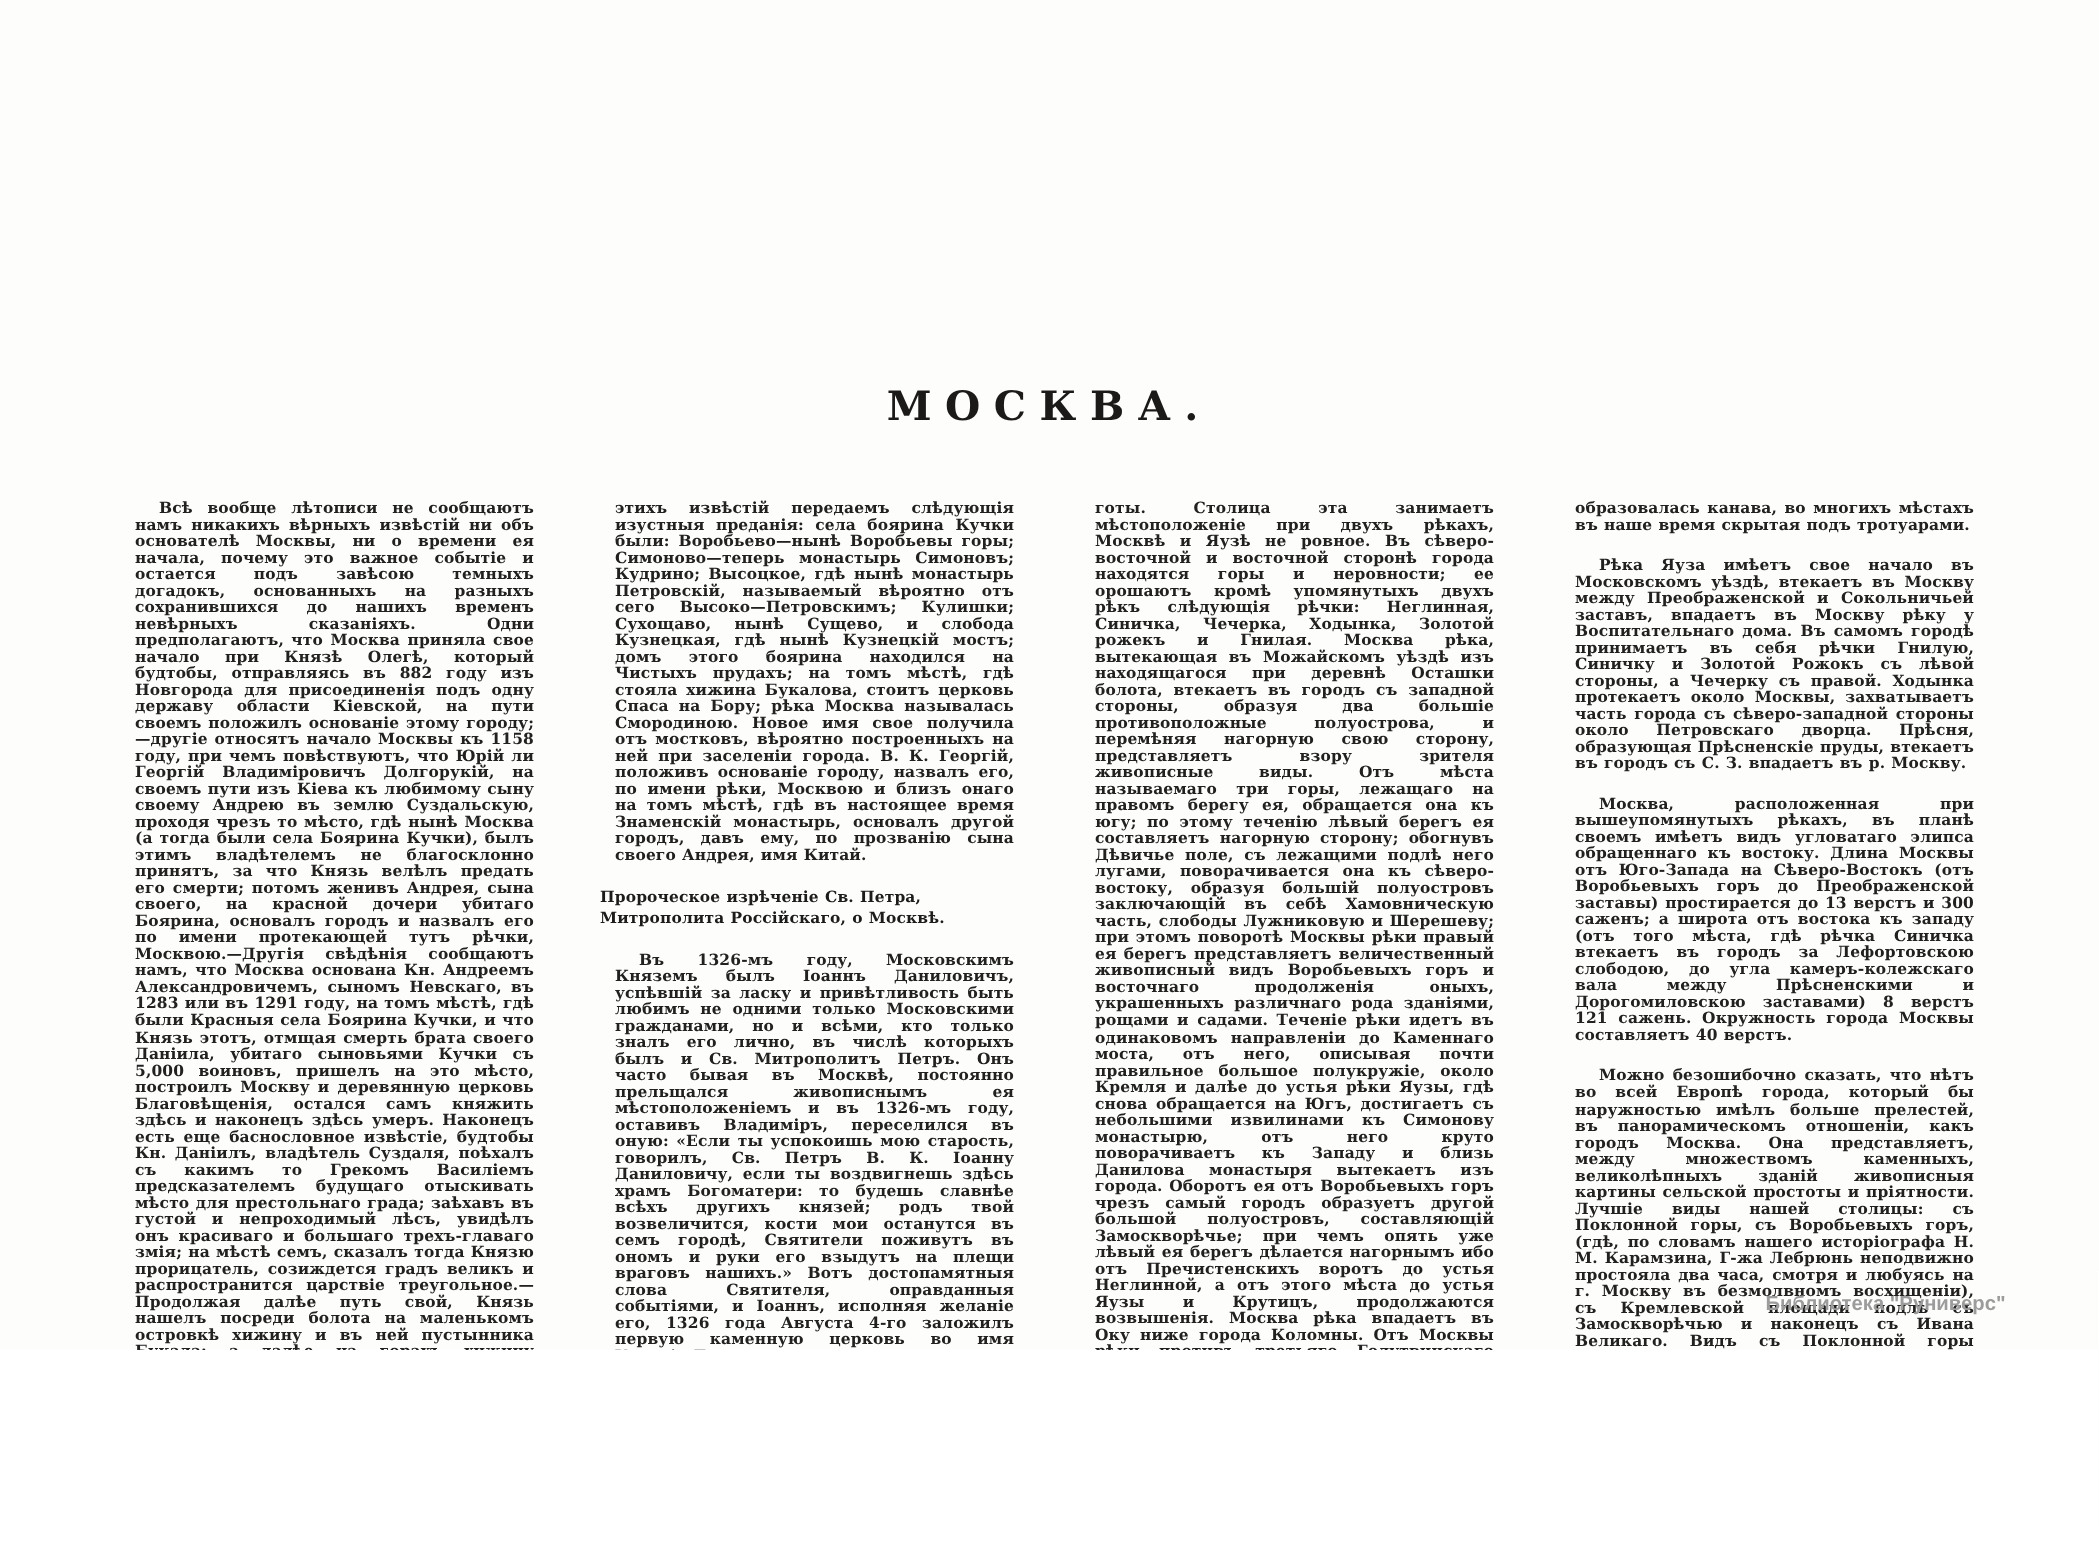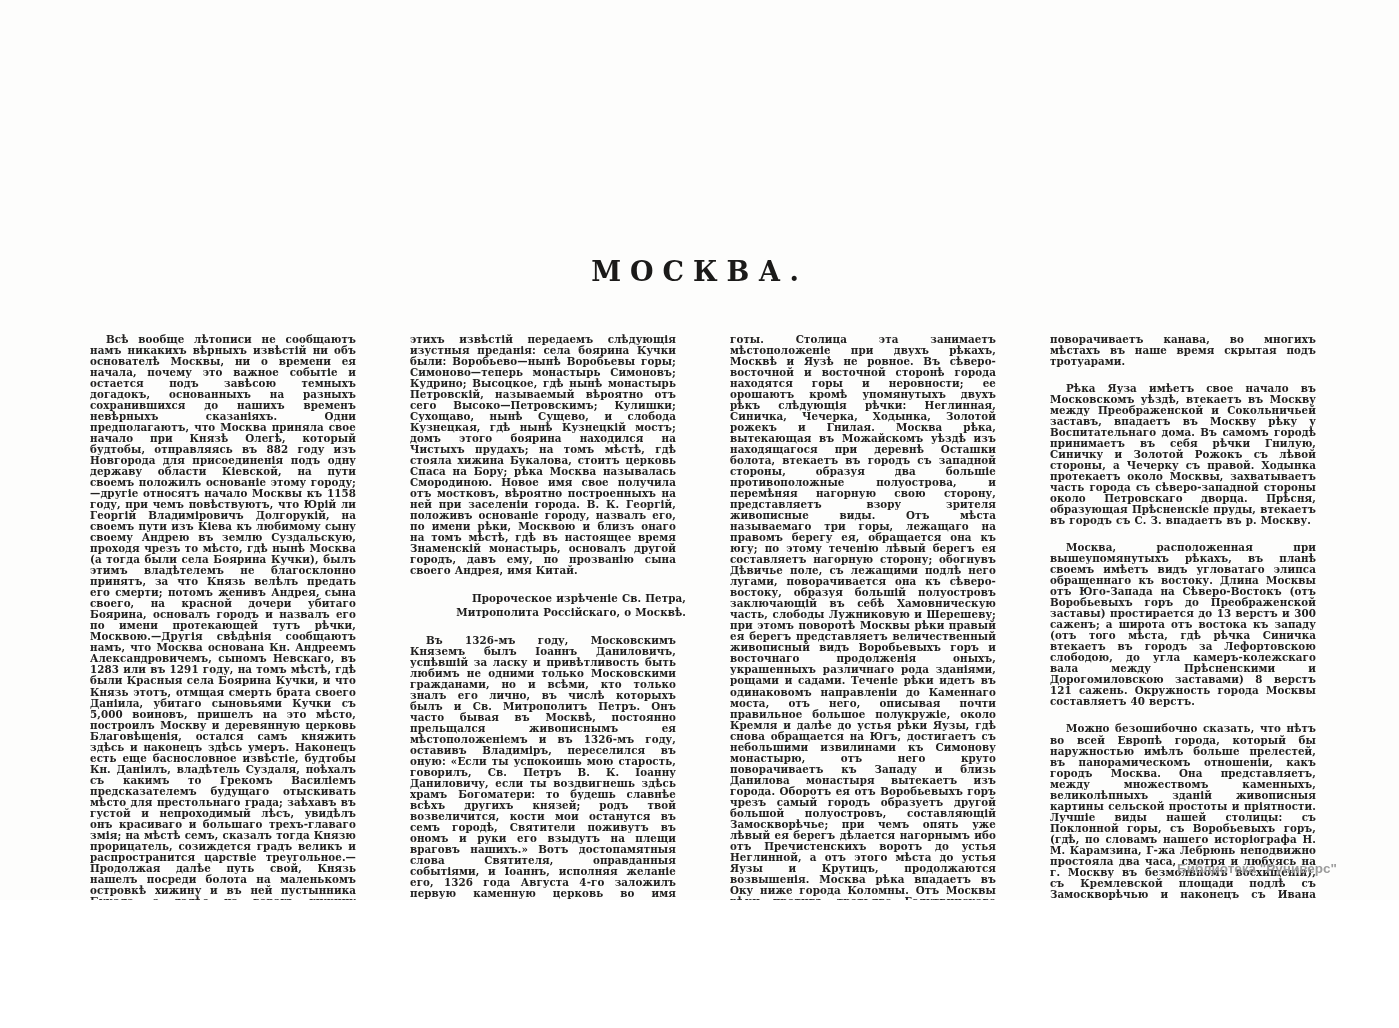--- a/index.html
+++ b/index.html
@@ -44,21 +44,21 @@
     line-height: 1.07;
     letter-spacing: 0.1px;
     word-spacing: 0.4px;
   }
   .column p { text-indent: 16px; margin: 16px; font-weight: bold; }
   .column p.cont { text-indent: 0; }
   .column p.spaced { margin-top: 3px; }
   .section-heading {
     font-size: 10.3px;
     font-weight: bold;
-    text-align: right;
+    text-align: left;
     text-indent: 0;
     line-height: 1.3;
     margin: 9px 6px 8px 6px;
     color: #1d1c1b;
   }
   .watermark {
     position: absolute;
     right: 62px;
     bottom: 24px;
     font-family: "Liberation Sans", sans-serif;
@@ -86,21 +86,21 @@
       <p>Въ 1326-мъ году, Московскимъ Княземъ былъ Іоаннъ Даниловичъ, успѣвшій за ласку и привѣтливость быть любимъ не одними только Московскими гражданами, но и всѣми, кто только зналъ его лично, въ числѣ которыхъ былъ и Св. Митрополитъ Петръ. Онъ часто бывая въ Москвѣ, постоянно прельщался живописнымъ ея мѣстоположеніемъ и въ 1326-мъ году, оставивъ Владиміръ, переселился въ оную: «Если ты успокоишь мою старость, говорилъ, Св. Петръ В. К. Іоанну Даниловичу, если ты воздвигнешь здѣсь храмъ Богоматери: то будешь славнѣе всѣхъ другихъ князей; родъ твой возвеличится, кости мои останутся въ семъ городѣ, Святители поживутъ въ ономъ и руки его взыдутъ на плещи враговъ нашихъ.» Вотъ достопамятныя слова Святителя, оправданныя событіями, и Іоаннъ, исполняя желаніе его, 1326 года Августа 4-го заложилъ первую каменную церковь во имя Успенія Богоматери.</p>
       <h2 class="section-heading">Топографическое и статистическое прельщался москвы.</h2>
       <p>Москва по географическому своему положенію находится подъ 55° 53′ 45″ сѣверной широты и подъ, 55° 12′ 45″ дол-</p>
     </div>
 
     <div class="column">
       <p class="cont">готы. Столица эта занимаетъ мѣстоположеніе при двухъ рѣкахъ, Москвѣ и Яузѣ не ровное. Въ сѣверо-восточной и восточной сторонѣ города находятся горы и неровности; ее орошаютъ кромѣ упомянутыхъ двухъ рѣкъ слѣдующія рѣчки: Неглинная, Синичка, Чечерка, Ходынка, Золотой рожекъ и Гнилая. Москва рѣка, вытекающая въ Можайскомъ уѣздѣ изъ находящагося при деревнѣ Осташки болота, втекаетъ въ городъ съ западной стороны, образуя два большіе противоположные полуострова, и перемѣняя нагорную свою сторону, представляетъ взору зрителя живописные виды. Отъ мѣста называемаго три горы, лежащаго на правомъ берегу ея, обращается она къ югу; по этому теченію лѣвый берегъ ея составляетъ нагорную сторону; обогнувъ Дѣвичье поле, съ лежащими подлѣ него лугами, поворачивается она къ сѣверо-востоку, образуя большій полуостровъ заключающій въ себѣ Хамовническую часть, слободы Лужниковую и Шерешеву; при этомъ поворотѣ Москвы рѣки правый ея берегъ представляетъ величественный живописный видъ Воробьевыхъ горъ и восточнаго продолженія оныхъ, украшенныхъ различнаго рода зданіями, рощами и садами. Теченіе рѣки идетъ въ одинаковомъ направленіи до Каменнаго моста, отъ него, описывая почти правильное большое полукружіе, около Кремля и далѣе до устья рѣки Яузы, гдѣ снова обращается на Югъ, достигаетъ съ небольшими извилинами къ Симонову монастырю, отъ него круто поворачиваетъ къ Западу и близь Данилова монастыря вытекаетъ изъ города. Оборотъ ея отъ Воробьевыхъ горъ чрезъ самый городъ образуетъ другой большой полуостровъ, составляющій Замоскворѣчье; при чемъ опять уже лѣвый ея берегъ дѣлается нагорнымъ ибо отъ Пречистенскихъ воротъ до устья Неглинной, а отъ этого мѣста до устья Яузы и Крутицъ, продолжаются возвышенія. Москва рѣка впадаетъ въ Оку ниже города Коломны. Отъ Москвы рѣки противъ третьяго Голутвинскаго переулка прорыта канава, проходящая параллельно съ настоящимъ теченіемъ рѣки, чрезъ низменную подъ именемъ болота площадь; канава эта прорыта, какъ говорятъ преданія, для способствованія построенія каменнаго моста и для осушенія дѣйствительно существовавшаго въ этой части болота. Канава эта сообщается опять съ Москвою рѣкою ниже краснохолмскаго моста. Рѣка Неглинная протекаетъ по Москвѣ отъ Сѣвера къ Югу и впадаетъ въ Москву рѣку близъ кремлевскихъ стѣнъ; изъ рѣки этой, въ древности наполнявшей крѣпостный ровъ,</p>
     </div>
 
     <div class="column">
-      <p class="cont">поворачиваетъ канава, во многихъ мѣстахъ въ наше время скрытая подъ тротуарами.</p>
+      <p class="cont">образовалась канава, во многихъ мѣстахъ въ наше время скрытая подъ тротуарами.</p>
       <p>Рѣка Яуза имѣетъ свое начало въ Московскомъ уѣздѣ, втекаетъ въ Москву между Преображенской и Сокольничьей заставъ, впадаетъ въ Москву рѣку у Воспитательнаго дома. Въ самомъ городѣ принимаетъ въ себя рѣчки Гнилую, Синичку и Золотой Рожокъ съ лѣвой стороны, а Чечерку съ правой. Ходынка протекаетъ около Москвы, захватываетъ часть города съ сѣверо-западной стороны около Петровскаго дворца. Прѣсня, образующая Прѣсненскіе пруды, втекаетъ въ городъ съ С. З. впадаетъ въ р. Москву.</p>
       <p>Москва, расположенная при вышеупомянутыхъ рѣкахъ, въ планѣ своемъ имѣетъ видъ угловатаго элипса обращеннаго къ востоку. Длина Москвы отъ Юго-Запада на Сѣверо-Востокъ (отъ Воробьевыхъ горъ до Преображенской заставы) простирается до 13 верстъ и 300 саженъ; а широта отъ востока къ западу (отъ того мѣста, гдѣ рѣчка Синичка втекаетъ въ городъ за Лефортовскою слободою, до угла камеръ-колежскаго вала между Прѣсненскими и Дорогомиловскою заставами) 8 верстъ 121 сажень. Окружность города Москвы составляетъ 40 верстъ.</p>
       <p>Можно безошибочно сказать, что нѣтъ во всей Европѣ города, который бы наружностью имѣлъ больше прелестей, въ панорамическомъ отношеніи, какъ городъ Москва. Она представляетъ, между множествомъ каменныхъ, великолѣпныхъ зданій живописныя картины сельской простоты и пріятности. Лучшіе виды нашей столицы: съ Поклонной горы, съ Воробьевыхъ горъ, (гдѣ, по словамъ нашего исторіографа Н. М. Карамзина, Г-жа Лебрюнь неподвижно простояла два часа, смотря и любуясь на г. Москву въ безмолвномъ восхищеніи), съ Кремлевской площади подлѣ съ Замоскворѣчью и наконецъ съ Ивана Великаго. Видъ съ Поклонной горы особенно замѣчателенъ тѣмъ, что съ этого мѣста открывается Москва во всемъ ея протяженіи, такъ что глазъ зрителя теряется въ туманной отдаленности и не видитъ конца столицы; огромность ея поразительна. Видъ съ Воробьевыхъ горъ не такъ поразителенъ, но за то величественнѣе и пріятнѣе: отсюда видѣнъ Кремль во всей его красотѣ, видны зданія, которыя, по зодчеству, дѣлаютъ честь художникамъ, видна Москва рѣка со всѣми ея изгибами и всѣ прелести садовъ которые окружаютъ и бѣдныя хижины: великолѣпныя палаты бояръ, дворцы и другія замѣчательныя зданія. Разнообразіе всѣхъ этихъ предметовъ составляетъ прево-</p>
     </div>
 
   </div>
 
   <div class="watermark">Библиотека "Руниверс"</div>
 
 </div>

